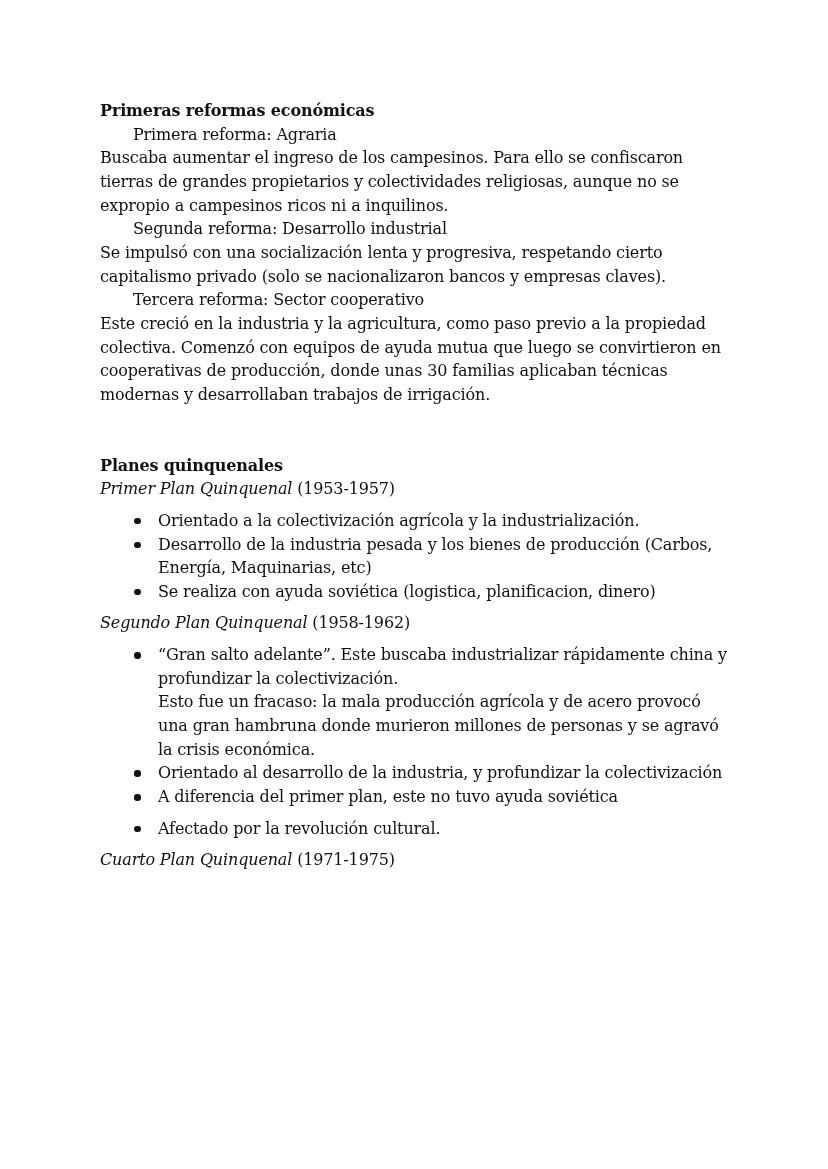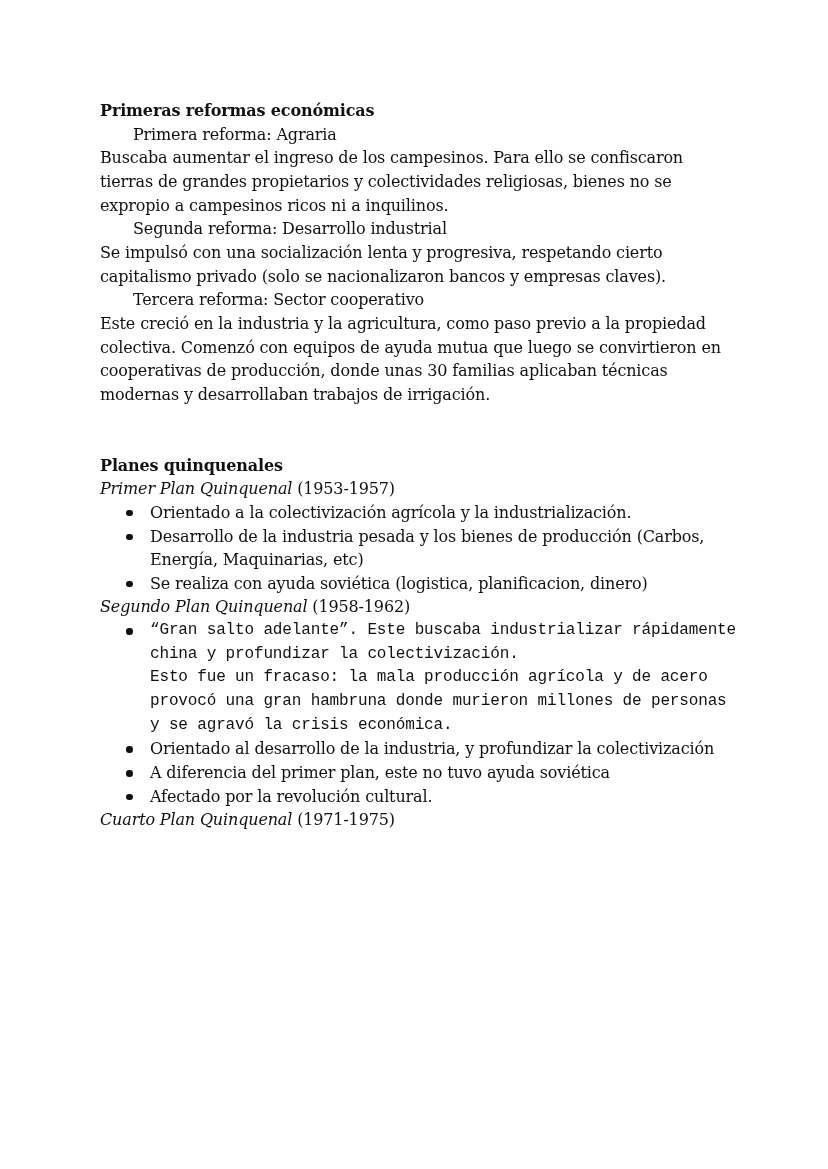--- a/index.html
+++ b/index.html
@@ -25,50 +25,50 @@
       letter-spacing: -0.15px;
     }
     .line { display: block; }
     .h { font-weight: bold; }
     .u { text-underline-offset: 2px; margin-left: 33px; }
     .b { font-weight: normal; }
     .i { font-style: italic; }
     p { margin: 0; }
     .gap { height: 47px; }
     ul {
-      margin: 0;
+      margin: 8px;
       padding: 0 0 0 50px;
       list-style: none;
     }
     ul li {
       position: relative;
     }
     ul li::before {
       content: "";
       position: absolute;
       left: -24px;
       top: 9px;
       width: 6.5px;
       height: 6.5px;
       border-radius: 50%;
       background: #111111;
     }
-    .sub { display: block; font-family: Liberation Mono, monospace; }
+    .sub { display: block; }
   </style>
 </head>
 <body>
 
 <div class="page">
 
   <section>
     <span class="line h">Primeras reformas económicas</span>
 
     <div>
       <span class="line"><span class="u">Primera reforma</span><span>: </span><span class="b">Agraria</span></span>
-      <p>Buscaba aumentar el ingreso de los campesinos. Para ello se confiscaron tierras de grandes propietarios y colectividades religiosas, bienes no se expropio a campesinos ricos ni a inquilinos.</p>
+      <p>Buscaba aumentar el ingreso de los campesinos. Para ello se confiscaron tierras de grandes propietarios y colectividades religiosas, aunque no se expropio a campesinos ricos ni a inquilinos.</p>
     </div>
 
     <div>
       <span class="line"><span class="u">Segunda reforma:</span><span> </span><span class="b">Desarrollo industrial</span></span>
       <p>Se impulsó con una socialización lenta y progresiva, respetando cierto capitalismo privado (solo se nacionalizaron bancos y empresas claves).</p>
     </div>
 
     <div>
       <span class="line"><span class="u">Tercera reforma:</span><span> </span><span class="b">Sector cooperativo</span></span>
       <p>Este creció en la industria y la agricultura, como paso previo a la propiedad colectiva. Comenzó con equipos de ayuda mutua que luego se convirtieron en cooperativas de producción, donde unas 30 familias aplicaban técnicas modernas y desarrollaban trabajos de irrigación.</p>

